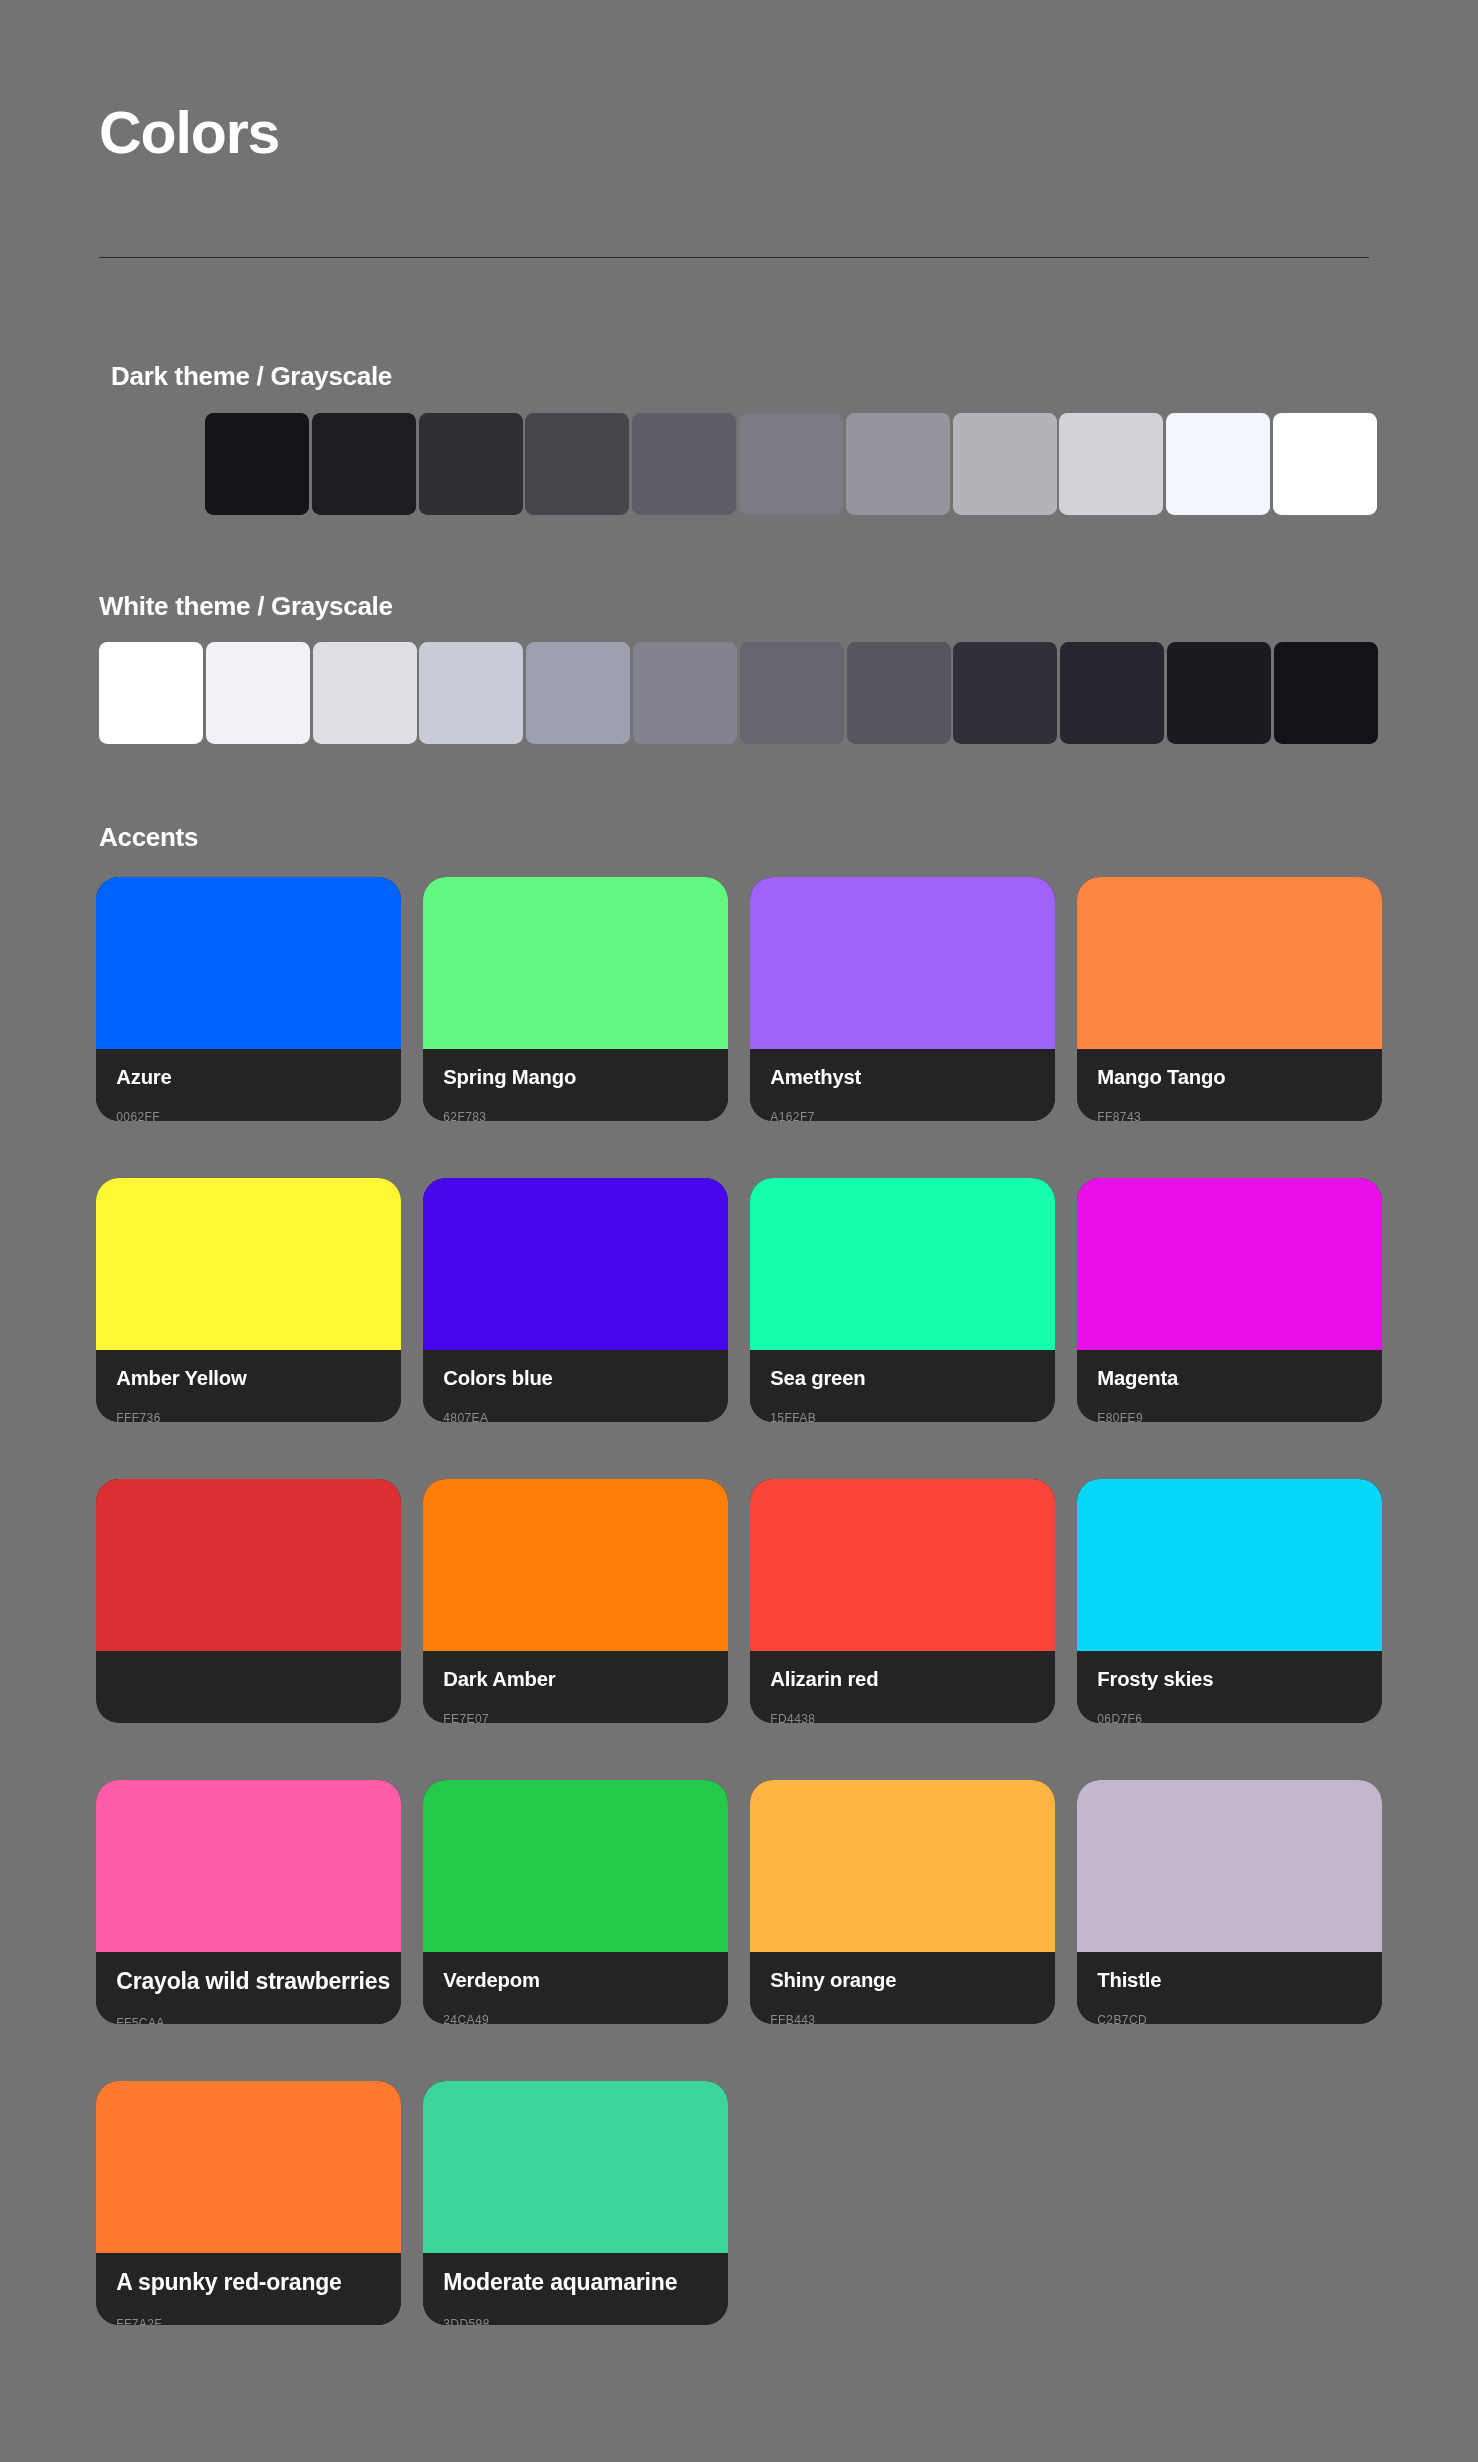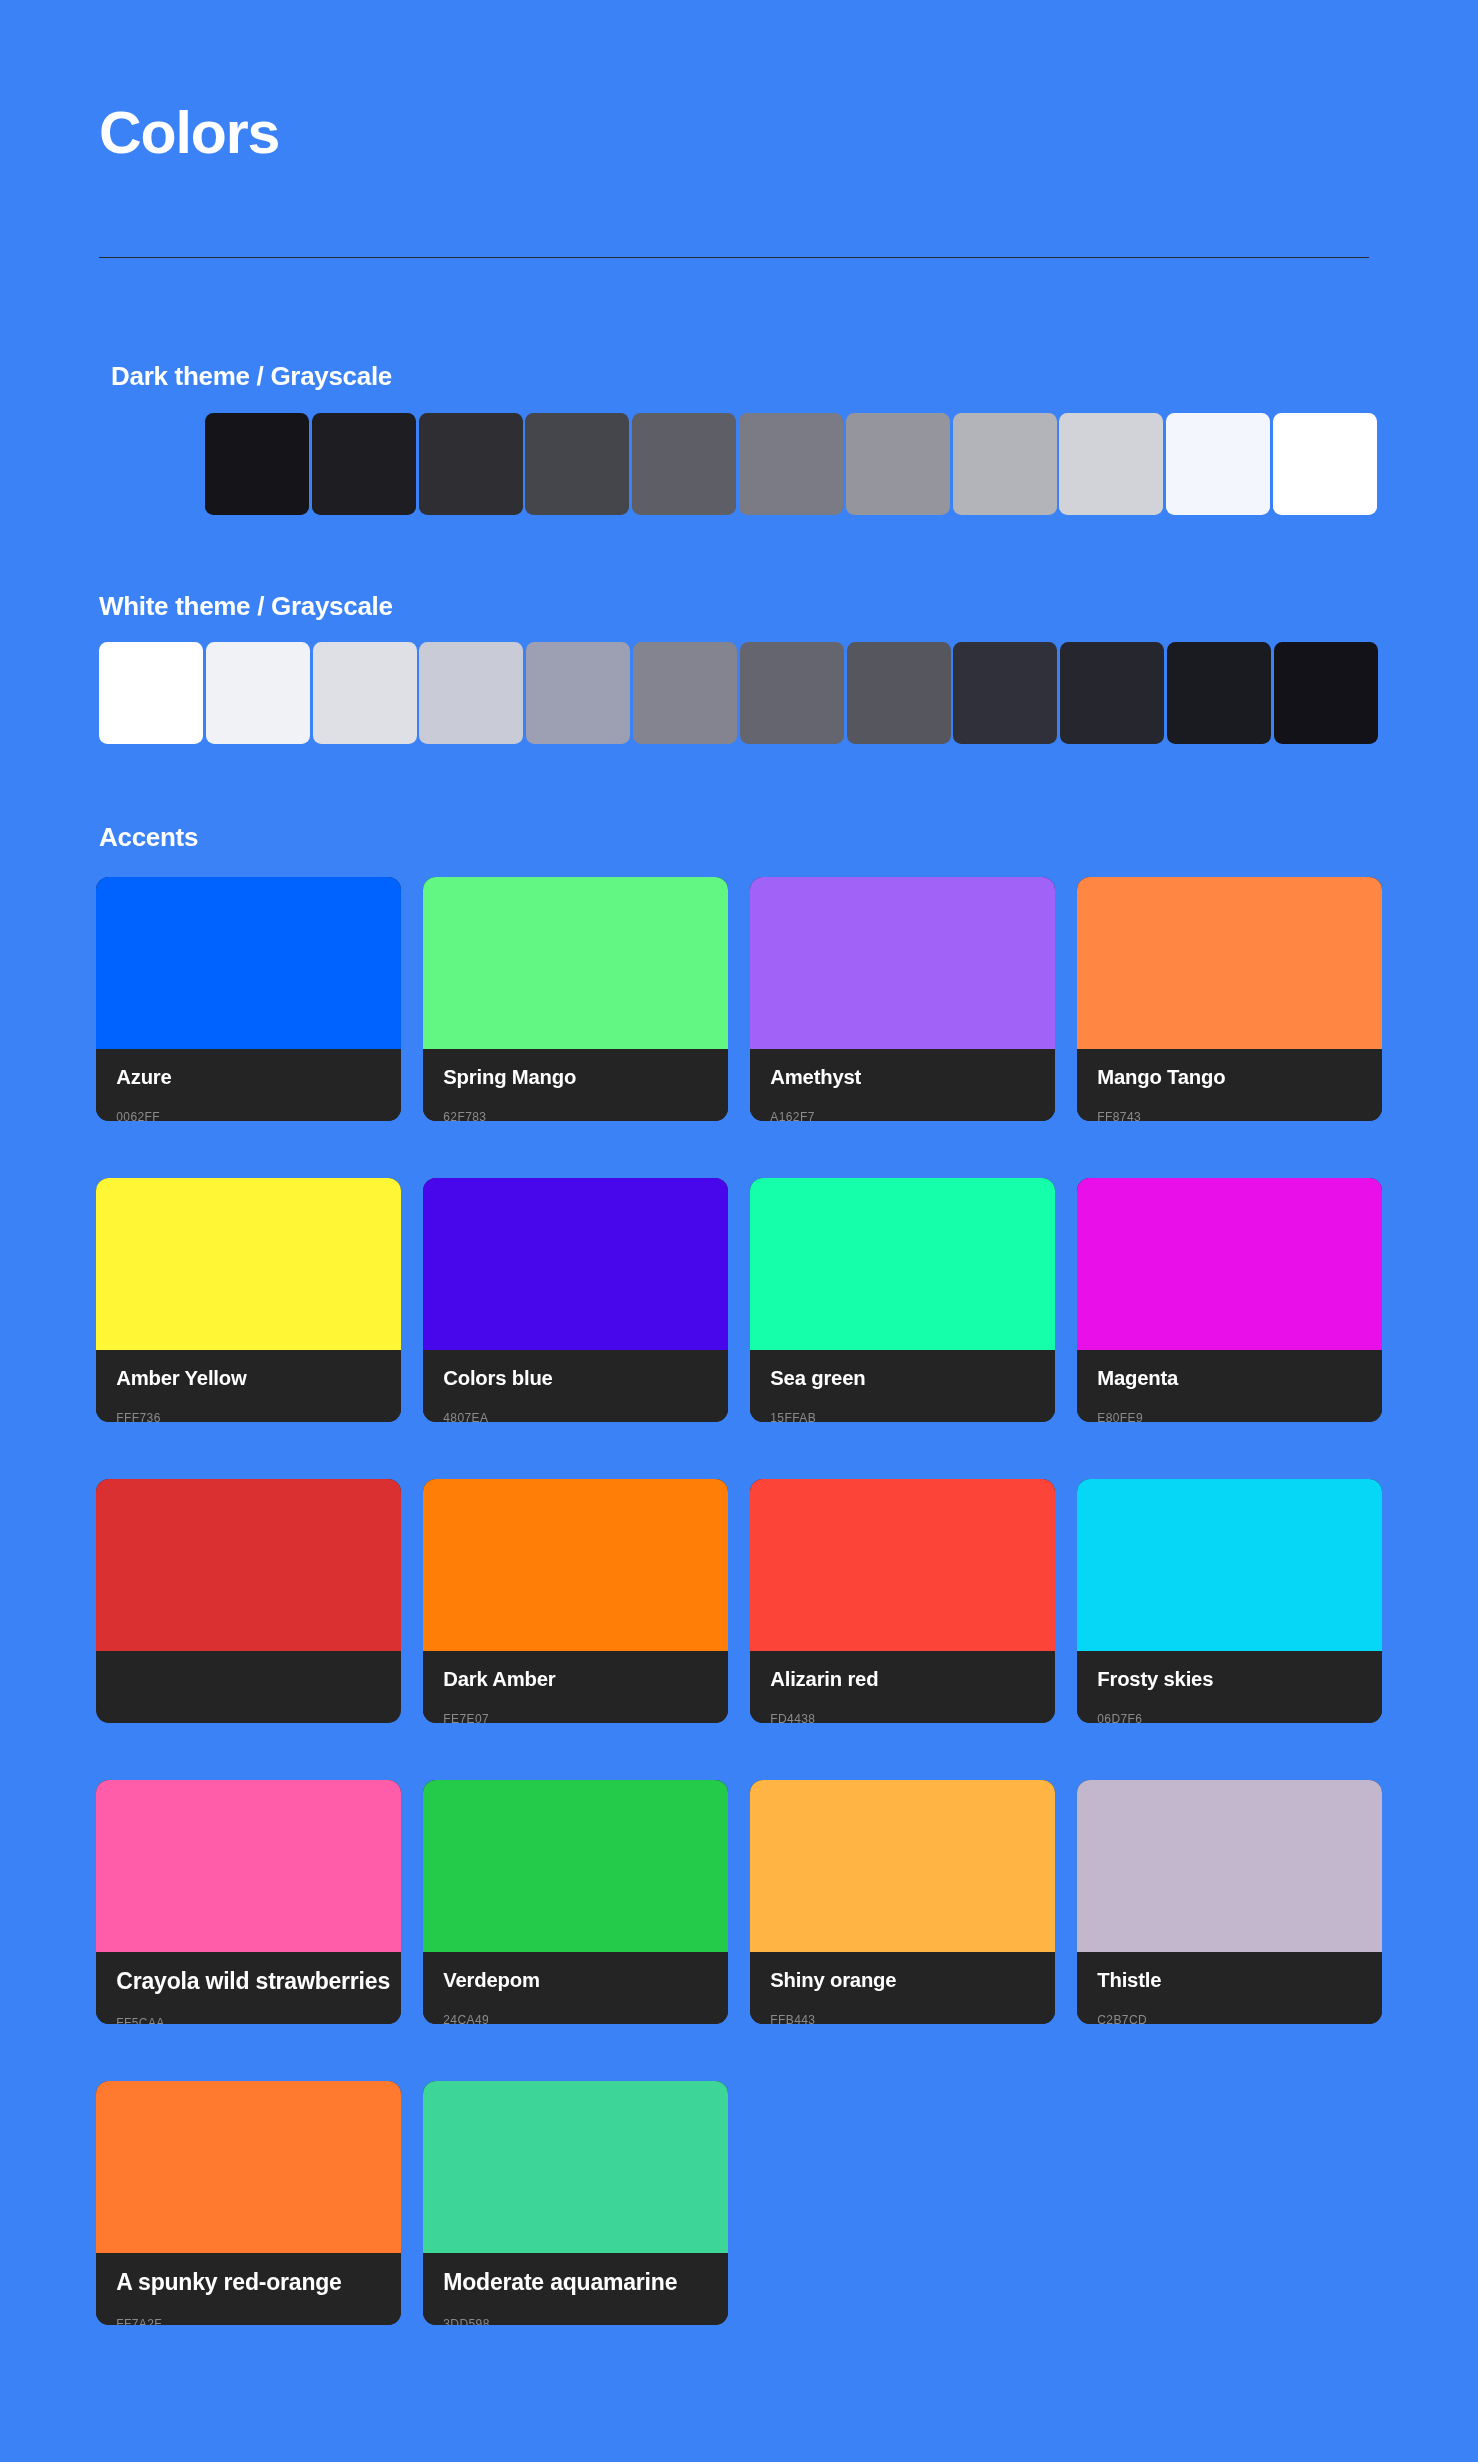--- a/index.html
+++ b/index.html
@@ -10,21 +10,21 @@
     height: 2462px;
     background: #000000;
     font-family: "Liberation Sans", sans-serif;
     -webkit-font-smoothing: antialiased;
   }
 
   .page {
     position: relative;
     width: 1479px;
     height: 2462px;
-    background: #3b82f6;
+    background: #737373;
     overflow: hidden;
   }
 
   
   .page-title {
     position: absolute;
     left: 99px;
     top: 104px;
     font-size: 59px;
     font-weight: 700;
@@ -80,21 +80,21 @@
     width: 1287px;
     display: grid;
     grid-template-columns: repeat(4, 305px);
     column-gap: 22px;
     row-gap: 57px;
   }
 
   .accent-card {
     width: 305px;
     height: 244px;
-    border-radius: 13px;
+    border-radius: 23px;
     overflow: hidden;
     background: #242424;
     display: flex;
     flex-direction: column;
   }
 
   .accent-swatch {
     height: 172px;
     width: 100%;
     flex: 0 0 172px;

